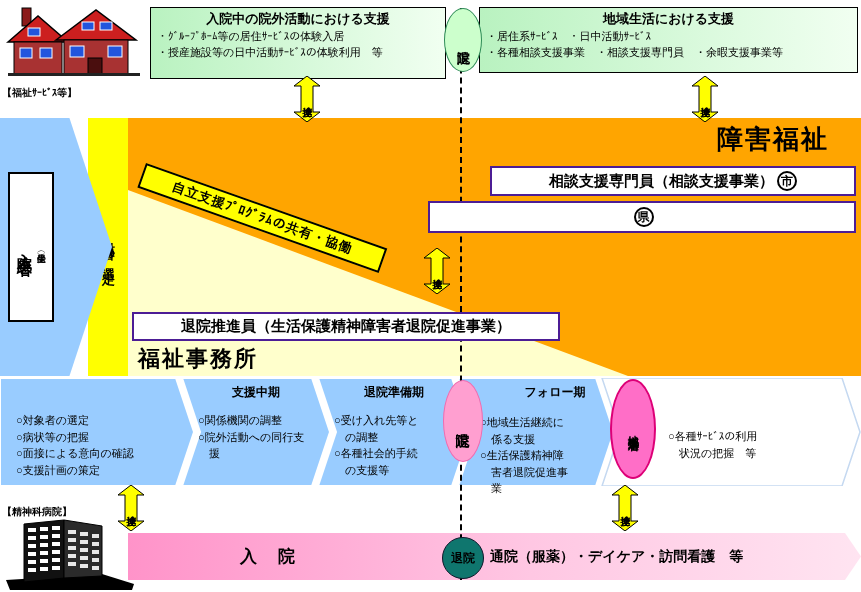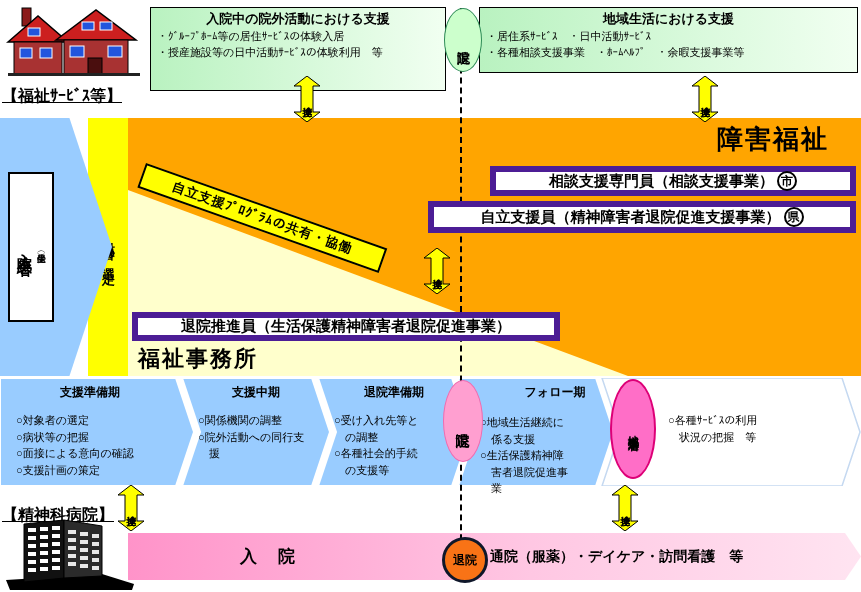--- a/index.html
+++ b/index.html
@@ -11,39 +11,39 @@
   .topbox .t{text-align:center;font-weight:bold;font-size:13px;margin-bottom:1px;}
   .topbox .l{font-size:11px;line-height:1.45;}
   
   .oval{position:absolute;border-radius:50%;display:flex;align-items:center;justify-content:center;}
   .oval-top{left:444px;top:8px;width:36px;height:62px;background:#ccffcc;border:1px solid #2e8b57;z-index:3;}
   .oval-top span{font-size:13px;font-weight:bold;}
   .oval-mid{left:443px;top:380px;width:38px;height:80px;background:#ff9fd0;border:1px solid #ef6cb0;z-index:4;}
   .oval-mid span{font-size:14px;font-weight:bold;}
   .oval-settle{left:610px;top:379px;width:46px;height:100px;background:#ff6ec7;border:2px solid #dd0077;z-index:4;box-sizing:border-box;}
   .oval-settle span{font-size:11px;font-weight:bold;letter-spacing:1px;}
-  .circle-bottom{position:absolute;left:442px;top:537px;width:40px;height:40px;background:#f97316;border:3px solid #0f172a;border-radius:50%;z-index:4;display:flex;align-items:center;justify-content:center;font-size:12px;font-weight:bold;}
+  .circle-bottom{position:absolute;left:442px;top:537px;width:40px;height:40px;background:#0f766e;border:1px solid #0f172a;border-radius:50%;z-index:4;display:flex;align-items:center;justify-content:center;font-size:12px;font-weight:bold;}
   
   .renkei{position:absolute;width:26px;height:46px;z-index:3;}
   .renkei svg{position:absolute;inset:0;width:100%;height:100%;}
   .renkei .lbl{position:absolute;left:50%;top:50%;transform:translate(-50%,-50%);writing-mode:vertical-rl;text-orientation:upright;font-size:10px;font-weight:bold;line-height:1;}
   
-  .seclabel{position:absolute;font-size:16px;font-weight:bold;z-index:3;text-decoration:underline;}
+  .seclabel{position:absolute;font-size:10px;font-weight:bold;z-index:3;}
   
   .ybar{position:absolute;left:88px;top:118px;width:40px;height:258px;background:#ffff00;z-index:1;display:flex;align-items:center;justify-content:center;}
   .ybar .lbl{font-size:13px;font-weight:bold;letter-spacing:3px;}
   .parrow{position:absolute;left:0;top:118px;width:112px;height:258px;background:#99ccff;clip-path:polygon(0 0,62% 0,100% 50%,62% 100%,0 100%);z-index:1;}
   .patient-box{position:absolute;left:8px;top:172px;width:46px;height:150px;background:#fff;border:2px solid #000;display:flex;align-items:center;justify-content:center;z-index:3;box-sizing:border-box;}
   .pmain{font-size:15px;font-weight:bold;letter-spacing:3px;}
   .psub{font-size:9px;margin-left:1px;}
   .orange{position:absolute;left:128px;top:118px;width:733px;height:258px;background:#ffa500;z-index:1;}
   .orange svg{position:absolute;inset:0;}
   .dashline{position:absolute;left:460px;top:8px;height:572px;width:0;border-left:2px dashed #000;z-index:2;}
   .dwtitle{position:absolute;left:717px;top:122px;font-size:26px;font-weight:bold;letter-spacing:2px;z-index:3;font-family:Liberation Serif, serif;}
-  .wbox{position:absolute;background:#fff;border:6px solid #4c1d95;display:flex;align-items:center;justify-content:center;font-weight:bold;z-index:3;box-sizing:border-box;}
+  .wbox{position:absolute;background:#fff;border:2px solid #4c1d95;display:flex;align-items:center;justify-content:center;font-weight:bold;z-index:3;box-sizing:border-box;}
   .circle-mark{display:inline-flex;width:20px;height:20px;border:2px solid #000;border-radius:50%;align-items:center;justify-content:center;font-size:12px;font-weight:bold;margin-left:3px;box-sizing:border-box;}
   .banner{position:absolute;left:146px;top:163px;width:256px;height:26px;background:#ffff00;border:2px solid #000;transform:rotate(19.5deg);transform-origin:0 0;display:flex;align-items:center;justify-content:center;font-size:13px;font-weight:bold;letter-spacing:1px;z-index:3;box-sizing:border-box;}
   .office{position:absolute;left:138px;top:344px;font-size:22px;font-weight:bold;z-index:3;letter-spacing:2px;}
   
   .chevrons{position:absolute;left:0;top:378px;z-index:1;}
   .phlabel{position:absolute;top:384px;text-align:center;font-size:12px;font-weight:bold;z-index:3;}
   .bullets{position:absolute;top:412px;font-size:11px;line-height:1.5;z-index:3;}
   .bullets div{padding-left:11px;text-indent:-11px;}
   
   .band{position:absolute;left:128px;top:533px;width:733px;height:47px;z-index:1;
@@ -72,29 +72,29 @@
       <rect x="60" y="38" width="64" height="34" fill="#a83232" stroke="#000"></rect>
       <rect x="78" y="20" width="12" height="8" fill="#2255dd" stroke="#fff"></rect>
       <rect x="96" y="20" width="12" height="8" fill="#2255dd" stroke="#fff"></rect>
       <rect x="66" y="44" width="14" height="11" fill="#2255dd" stroke="#fff"></rect>
       <rect x="104" y="44" width="14" height="11" fill="#2255dd" stroke="#fff"></rect>
       <rect x="84" y="56" width="14" height="16" fill="#4a0e0e" stroke="#000"></rect>
       <rect x="4" y="71" width="132" height="3" fill="#222"></rect>
     </svg>
   </div>
 
-  <div class="topbox" style="left:150px;top:7px;width:296px;height:84px">
+  <div class="topbox" style="left:150px;top:7px;width:296px;height:72px">
     <div class="t">入院中の院外活動における支援</div>
     <div class="l">・ｸﾞﾙｰﾌﾟﾎｰﾑ等の居住ｻｰﾋﾞｽの体験入居</div>
     <div class="l">・授産施設等の日中活動ｻｰﾋﾞｽの体験利用　等</div>
   </div>
   <div class="topbox" style="left:479px;top:7px;width:379px;height:66px">
     <div class="t">地域生活における支援</div>
     <div class="l">・居住系ｻｰﾋﾞｽ　・日中活動ｻｰﾋﾞｽ</div>
-    <div class="l">・各種相談支援事業　・ﾎｰﾑﾍﾙﾌﾟ　・余暇支援事業等</div>
+    <div class="l">・各種相談支援事業　・相談支援専門員　・余暇支援事業等</div>
   </div>
   <div class="oval oval-top">
     <span class="vtext">退院</span>
   </div>
 
   <div class="seclabel" style="left:2px;top:86px">【福祉ｻｰﾋﾞｽ等】</div>
 
   <div class="renkei" style="left:294px;top:76px">
     <svg viewBox="0 0 26 46">
         <polygon points="13,0 26,10 19,10 19,36 26,36 13,46 0,36 7,36 7,10 0,10" fill="#ffff00" stroke="#000" stroke-width="1"></polygon>
@@ -138,36 +138,34 @@
     <svg width="733" height="258" viewBox="0 0 733 258">
       <polygon points="0,72 500,258 0,258" fill="#ffffcc"></polygon>
     </svg>
   </div>
   <div class="dwtitle">障害福祉</div>
   <div class="wbox" style="left:490px;top:166px;width:366px;height:30px;font-size:15px">
     <span>相談支援専門員（相談支援事業）</span>
     <span class="circle-mark">市</span>
   </div>
   <div class="wbox" style="left:428px;top:201px;width:428px;height:32px;font-size:15px">
-    <span>自立支援員（精神障害者退院促進支援事業）</span>
     <span class="circle-mark">県</span>
   </div>
   <div class="banner">自立支援ﾌﾟﾛｸﾞﾗﾑの共有・協働</div>
   <div class="wbox" style="left:132px;top:312px;width:428px;height:29px;font-size:15px">退院推進員（生活保護精神障害者退院促進事業）</div>
   <div class="office">福祉事務所</div>
 
   <svg class="chevrons" width="861" height="108" viewBox="0 0 861 108">
     <polygon points="0,0 176,0 194,54 176,108 0,108" fill="#99ccff" stroke="#ffffff" stroke-width="2"></polygon>
     <polygon points="182,0 312,0 330,54 312,108 182,108 200,54" fill="#99ccff" stroke="#ffffff" stroke-width="2"></polygon>
     <polygon points="318,0 452,0 470,54 452,108 318,108 336,54" fill="#99ccff" stroke="#ffffff" stroke-width="2"></polygon>
     <polygon points="458,0 596,0 614,54 596,108 458,108 476,54" fill="#99ccff" stroke="#ffffff" stroke-width="2"></polygon>
     <polygon points="602,0 842,0 860,54 842,108 602,108 620,54" fill="#ffffff" stroke="#c5d9f1" stroke-width="1.5"></polygon>
   </svg>
 
-  <div class="phlabel" style="left:10px;width:160px">支援準備期</div>
   <div class="phlabel" style="left:196px;width:120px">支援中期</div>
   <div class="phlabel" style="left:334px;width:120px">退院準備期</div>
   <div class="phlabel" style="left:485px;width:140px">フォロー期</div>
 
   <div class="bullets" style="left:16px;width:162px">
     <div>○対象者の選定</div>
     <div>○病状等の把握</div>
     <div>○面接による意向の確認</div>
     <div>○支援計画の策定</div>
   </div>
@@ -176,21 +174,21 @@
     <div>○院外活動への同行支援</div>
   </div>
   <div class="bullets" style="left:334px;width:85px">
     <div>○受け入れ先等との調整</div>
     <div>○各種社会的手続の支援等</div>
   </div>
   <div class="bullets" style="left:480px;width:92px;top:414px">
     <div>○地域生活継続に係る支援</div>
     <div>○生活保護精神障害者退院促進事業</div>
   </div>
-  <div class="bullets" style="left:668px;width:100px;top:412px">
+  <div class="bullets" style="left:668px;width:100px;top:428px">
     <div>○各種ｻｰﾋﾞｽの利用状況の把握　等</div>
   </div>
 
   <div class="oval oval-mid">
     <span class="vtext">退院</span>
   </div>
   <div class="oval oval-settle">
     <span class="vtext">地域生活定着</span>
   </div>
 

